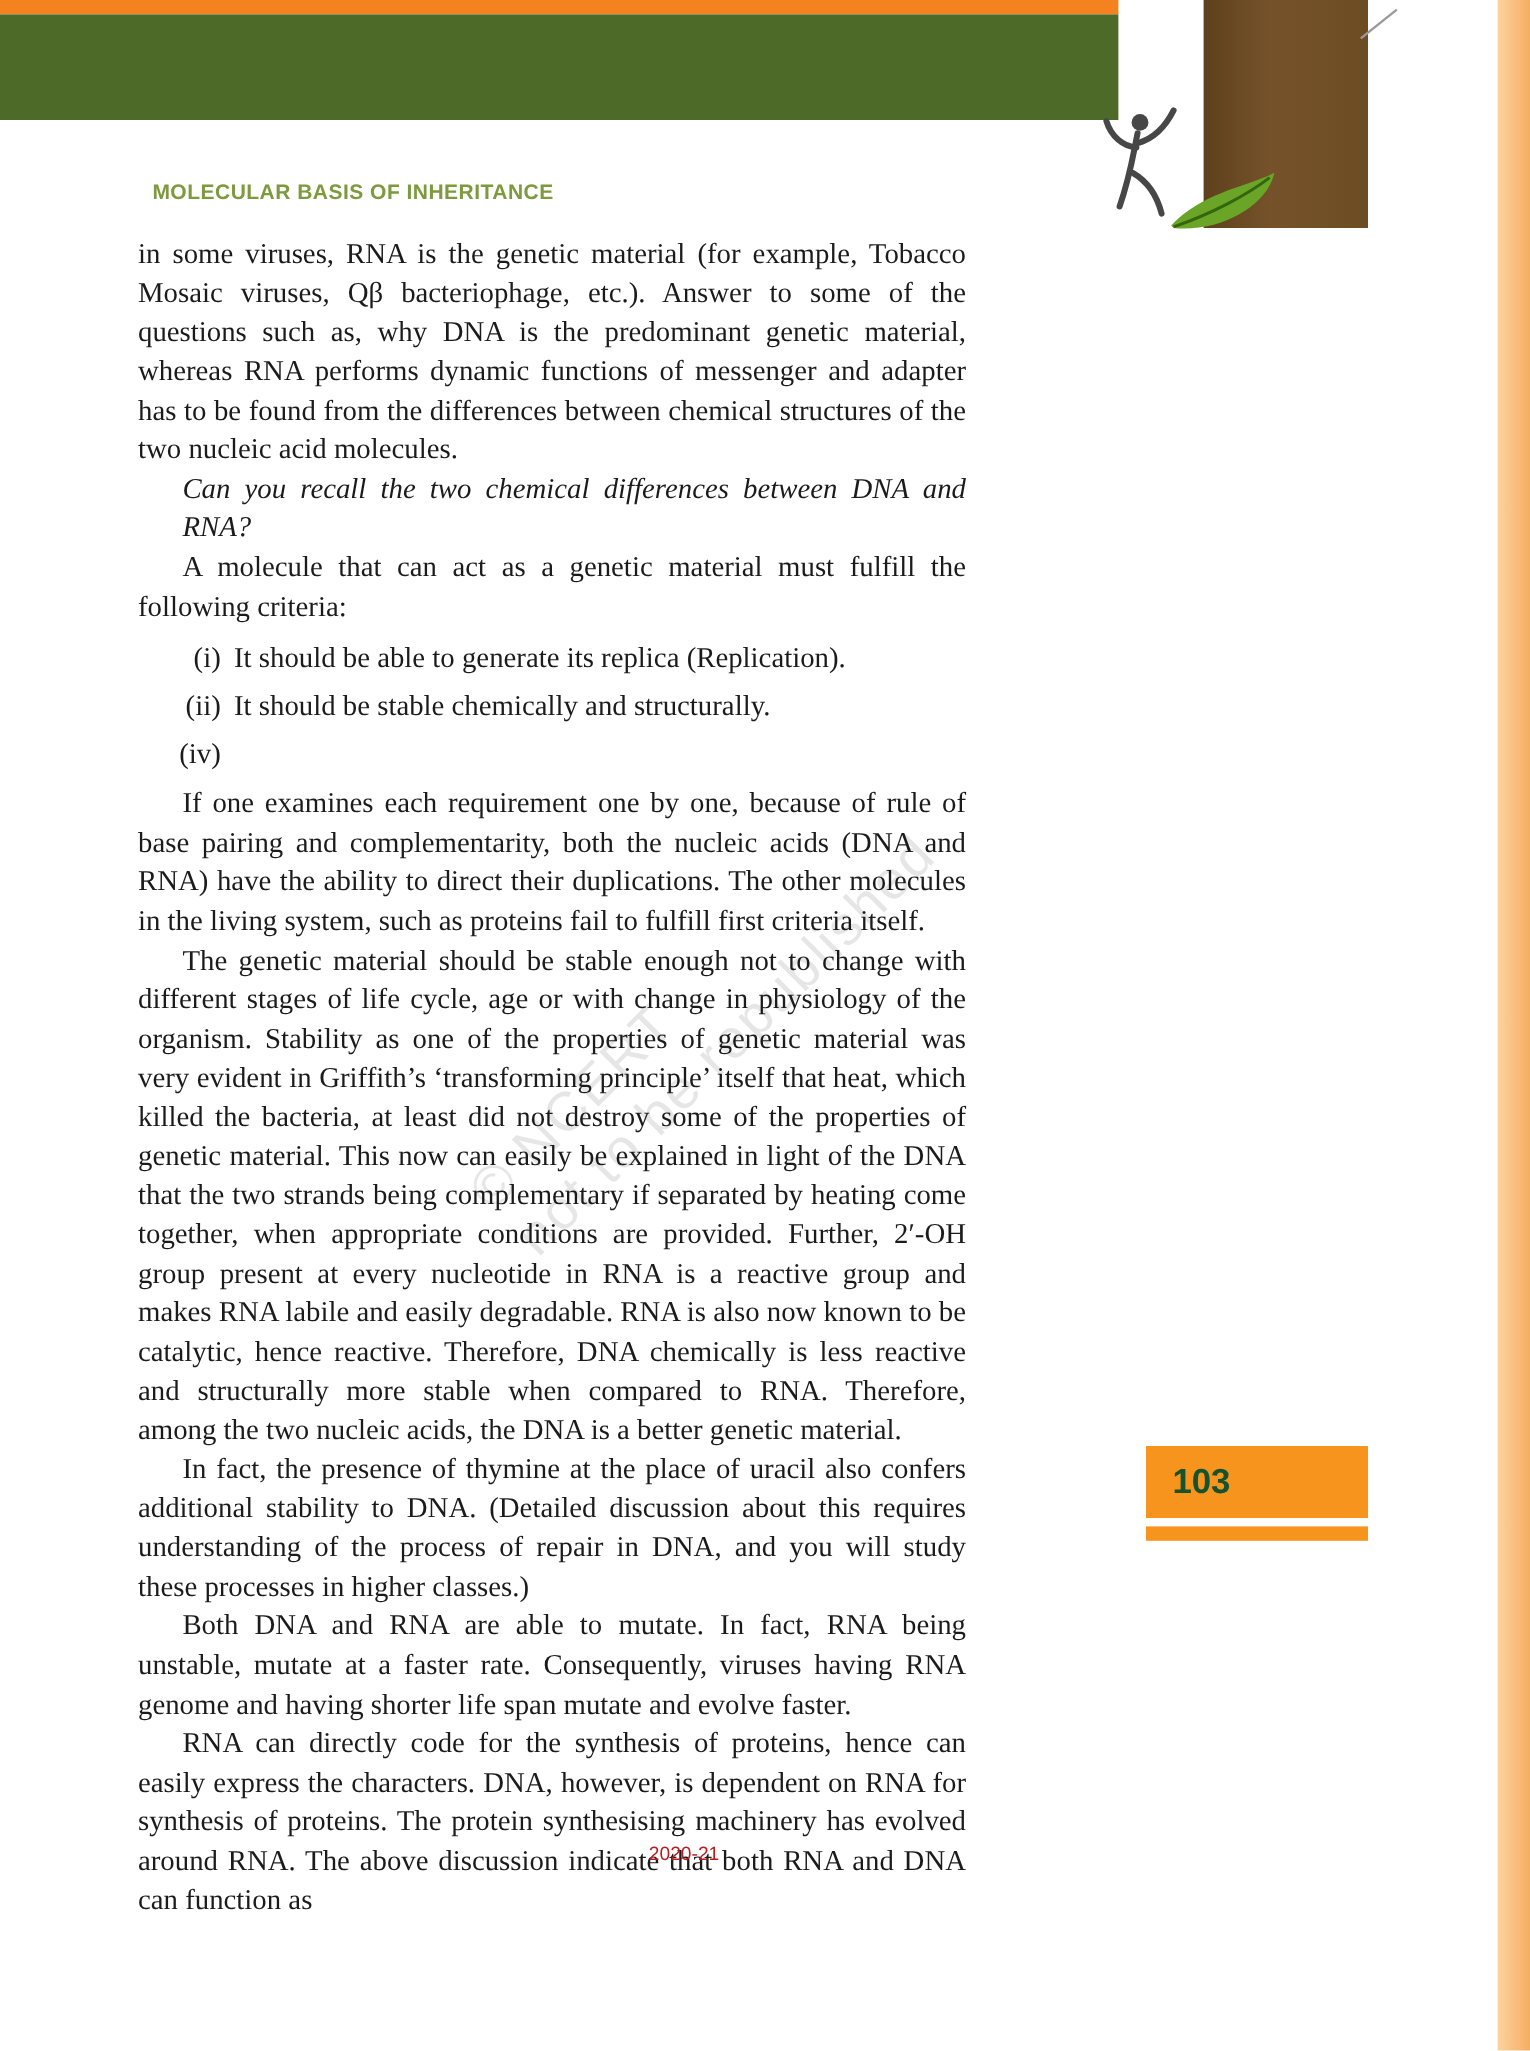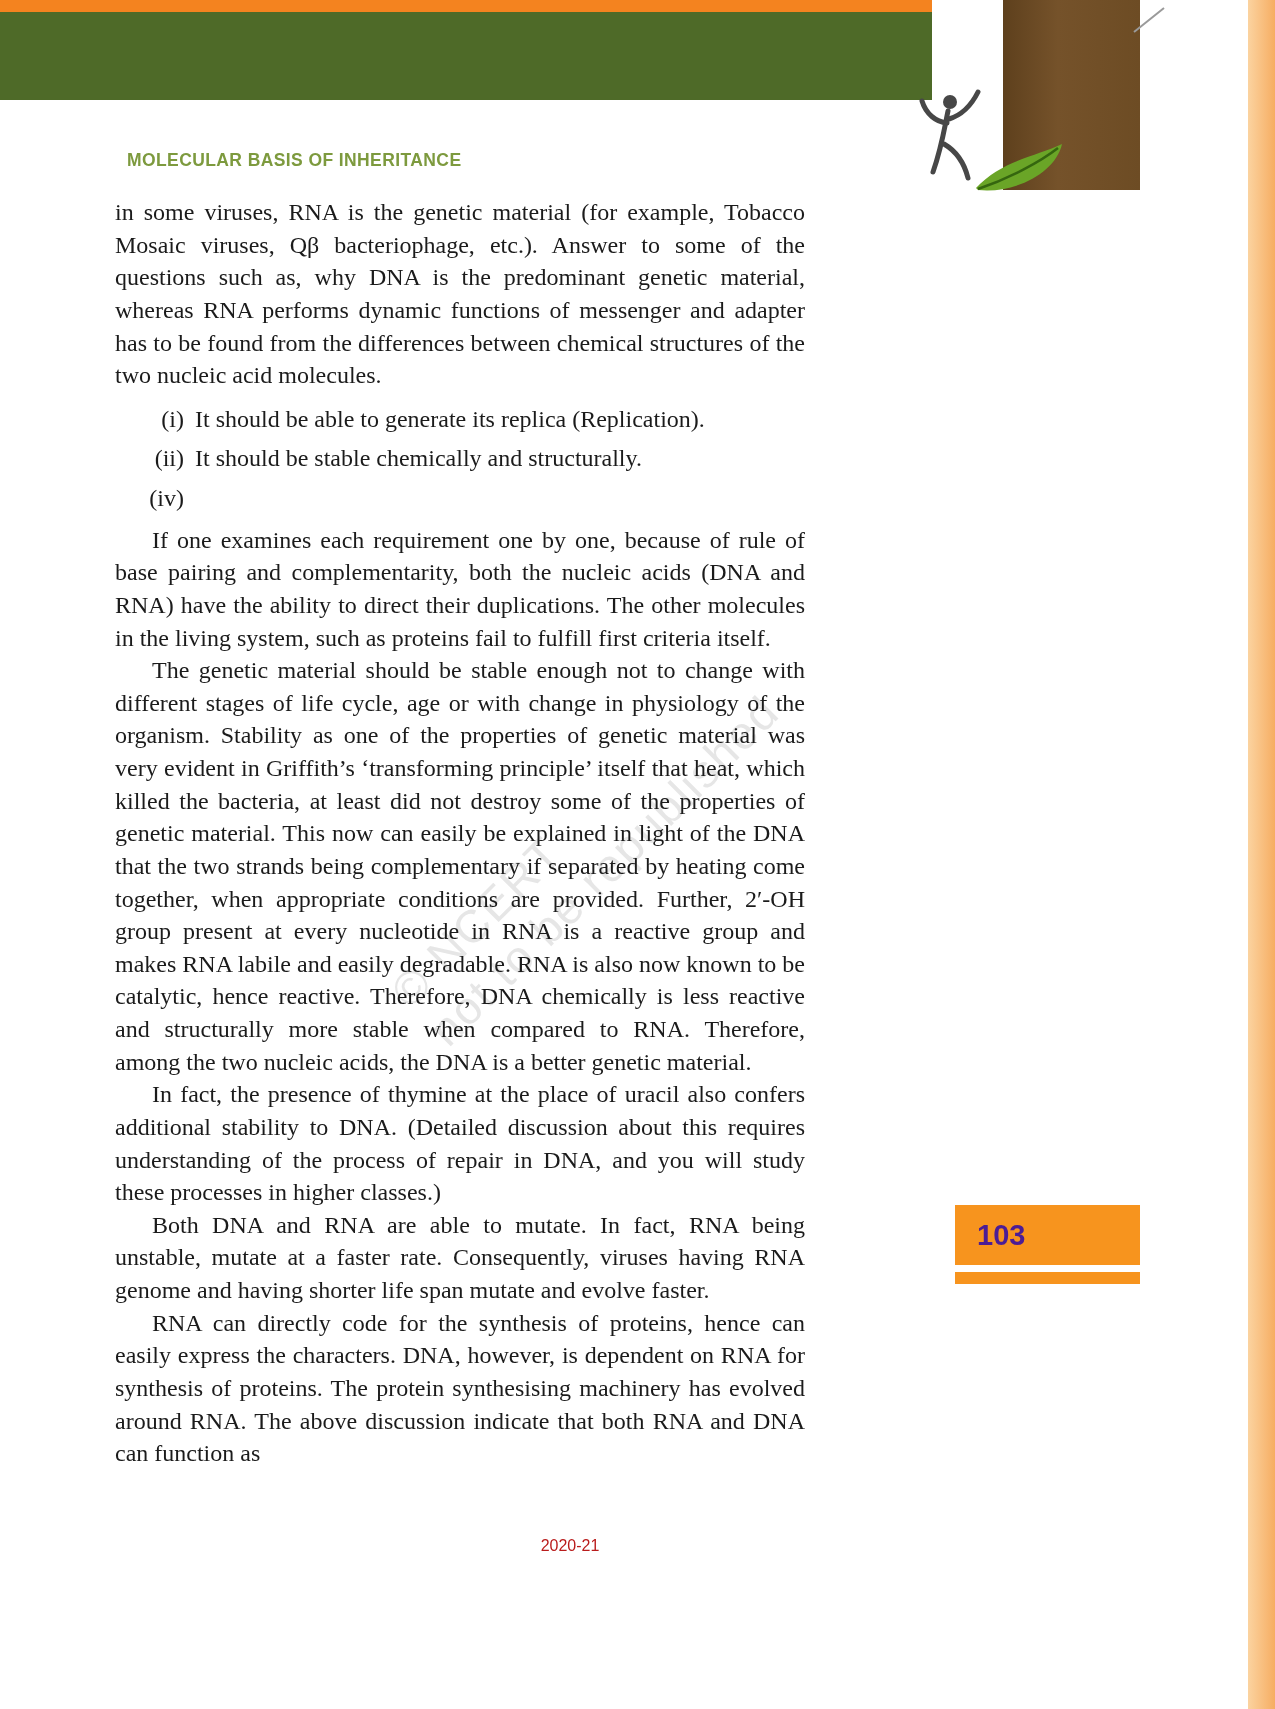--- a/index.html
+++ b/index.html
@@ -40,21 +40,21 @@
   
   .watermark{
     position:absolute;left:380px;top:980px;z-index:1;
     transform:rotate(-45deg);transform-origin:left top;
     font-family:"Liberation Sans",sans-serif;font-size:46px;letter-spacing:2px;
     color:#8f8f8f;opacity:.22;pointer-events:none;white-space:nowrap;
   }
   
   .page-number-badge{
     position:absolute;left:955px;top:1205px;width:185px;height:60px;
-    background:#f7941e;color:#4c1d95;z-index:2;
+    background:#f7941e;color:#14532d;z-index:2;
     font-family:"Liberation Sans",sans-serif;font-weight:bold;font-size:29px;
     display:flex;align-items:center;padding-left:22px;box-sizing:border-box;
   }
   .page-number-underline{
     position:absolute;left:955px;top:1272px;width:185px;height:12px;
     background:#f7941e;z-index:2;
   }
   
   .footer-year{
     position:absolute;left:0;top:1537px;width:1140px;text-align:center;
@@ -96,21 +96,23 @@
   <div class="header-title">MOLECULAR BASIS OF INHERITANCE</div>
 
   <div class="watermark">
     <div>© NCERT</div>
     <div>not to be republished</div>
   </div>
 
   <div class="body-text">
     <p>in some viruses, RNA is the genetic material (for example, Tobacco Mosaic viruses, Qβ bacteriophage, etc.).  Answer to some of the questions such as, why DNA is the predominant genetic material, whereas RNA performs dynamic functions of messenger and adapter has to be found from the differences between chemical structures of the two nucleic acid molecules.</p>
 
+    <p class="q">Can you recall the two chemical differences between DNA and RNA?</p>
 
+    <p class="indent">A molecule that can act as a genetic material must fulfill the following criteria:</p>
 
     <div class="criteria">
       <div class="list-item">
         <span class="list-marker">(i)</span>
         <span class="list-text">It should be able to generate its replica (Replication).</span>
       </div>
       <div class="list-item">
         <span class="list-marker">(ii)</span>
         <span class="list-text">It should be stable chemically and structurally.</span>
       </div>

